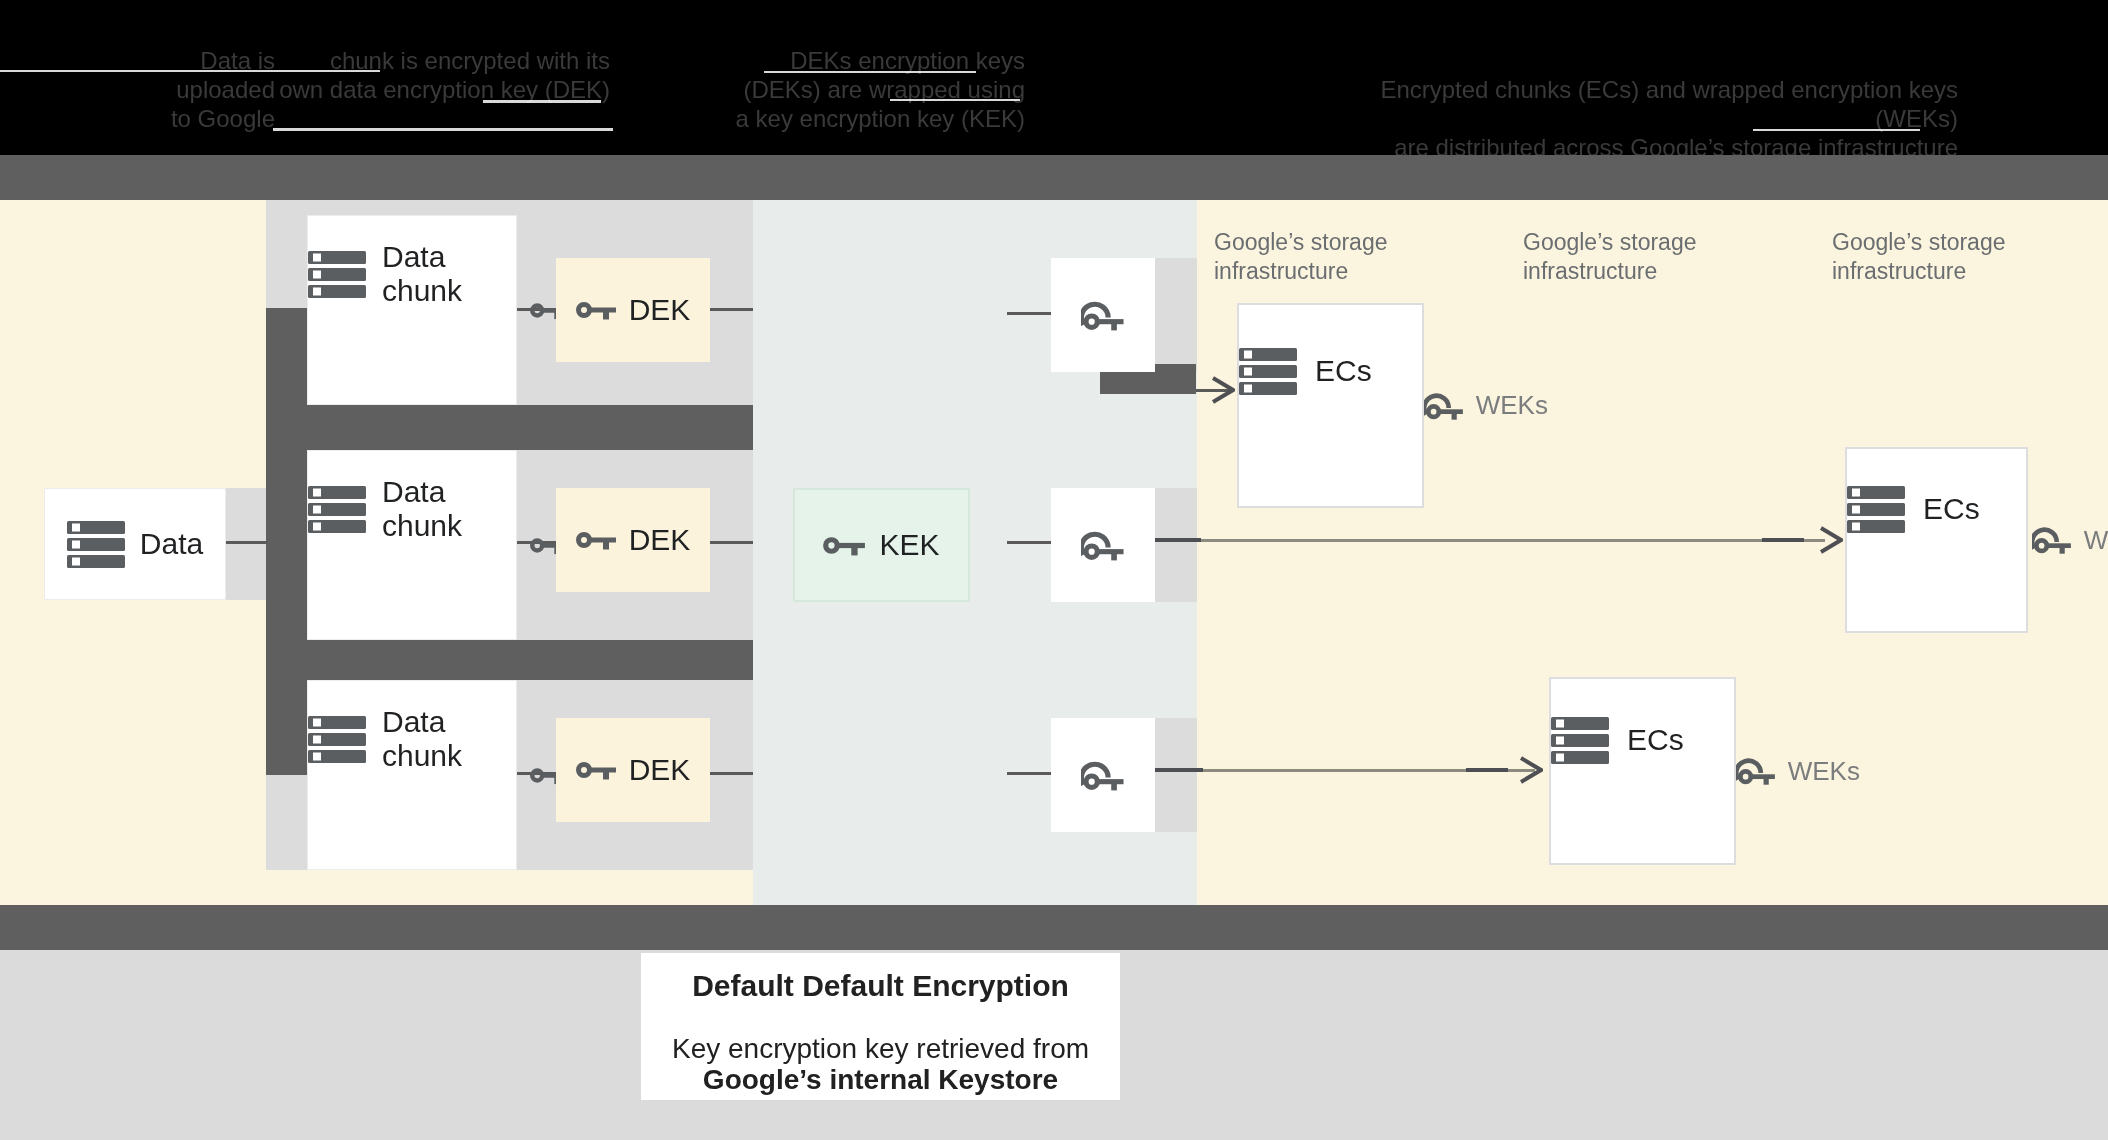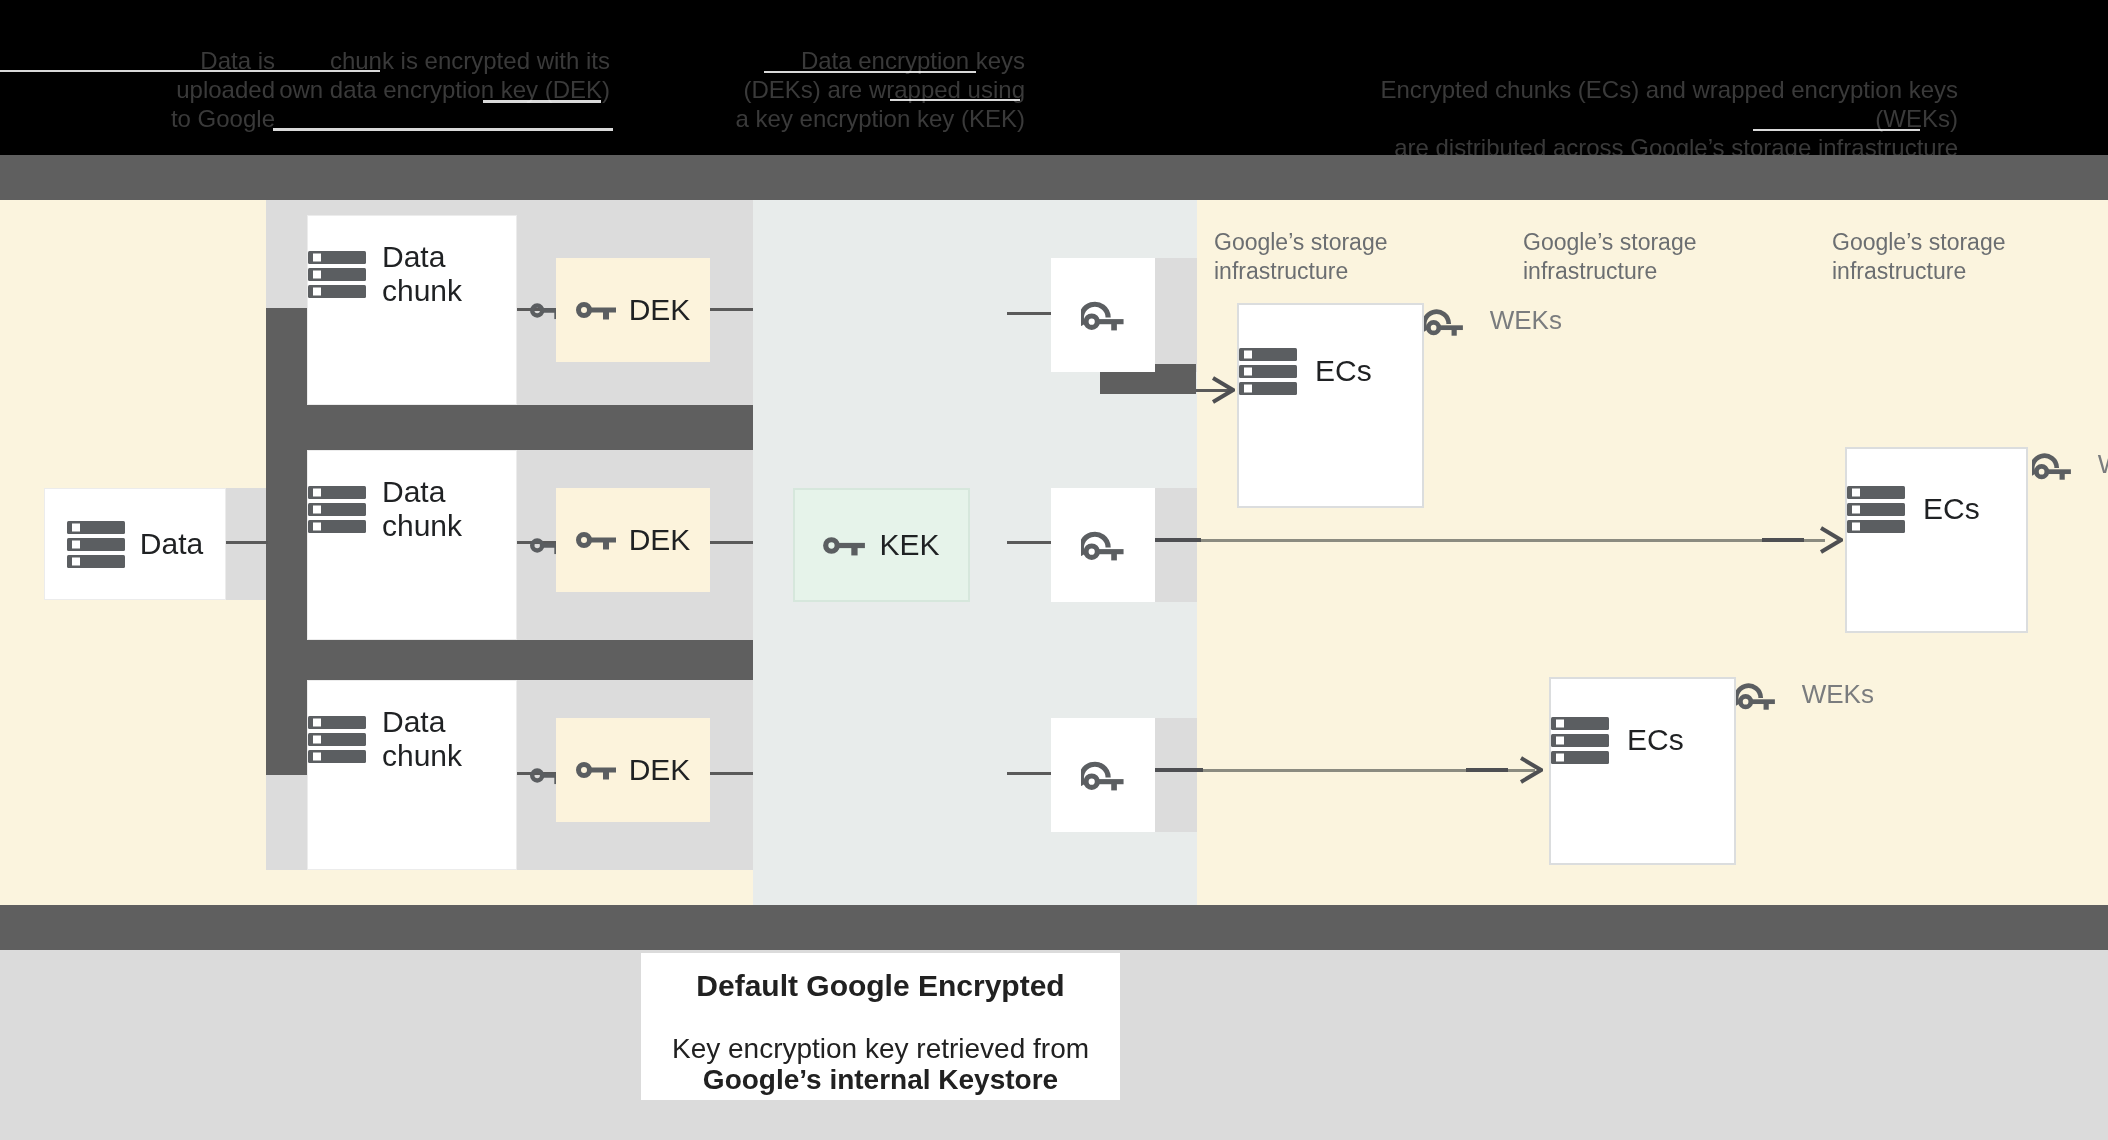--- a/index.html
+++ b/index.html
@@ -37,21 +37,21 @@
   .ecbox{background:var(--white);border:2px solid var(--ecborder)}
   .biglabel{font-size:30px;color:var(--textdark)}
   .smalllabel{font-size:26px;color:var(--textgray)}
   .row{display:flex;align-items:center;gap:15px}
   .col-box{flex-direction:row;justify-content:flex-start;align-items:stretch}
   .chunk-top{height:100px;display:flex;align-items:center;justify-content:center;gap:16px;margin-top:8px}
   .chunk-title{font-size:30px;line-height:34px;color:var(--textdark);width:96px}
   .divider{border-top:2px solid var(--divider);margin:0 26px}
   .chunk-bottom{flex:1;display:flex;align-items:center;justify-content:center;gap:14px}
   .ec-top{height:112px;display:flex;align-items:center;justify-content:center;gap:18px;margin-top:10px}
-  .ec-bottom{flex:1;display:flex;align-items:flex-start;justify-content:center;gap:26px}
+  .ec-bottom{flex:1;display:flex;align-items:center;justify-content:center;gap:12px}
   .storage-label{position:absolute;top:28px;width:210px;font-size:23px;line-height:29px;color:var(--storagetext);z-index:4}
   
   .footer{position:absolute;left:0;top:950px;width:2108px;height:190px;background:var(--footerbg)}
   .footer-card{position:absolute;left:641px;top:3px;width:479px;height:147px;background:var(--white);
     text-align:center;padding-top:16px}
   .footer-title{font-size:30px;font-weight:bold;color:#212121;margin-bottom:30px}
   .footer-line{font-size:28px;line-height:31px;color:#212121}
   .footer-line.b{font-weight:bold}
   svg{display:block}
 </style>
@@ -89,21 +89,21 @@
   <div class="step" style="left:40px;width:235px">
     <div>Data is</div>
     <div>uploaded</div>
     <div>to Google</div>
   </div>
   <div class="step" style="left:265px;width:345px">
     <div>chunk is encrypted with its</div>
     <div>own data encryption key (DEK)</div>
   </div>
   <div class="step" style="left:730px;width:295px">
-    <div>Data encryption keys</div>
+    <div>DEKs encryption keys</div>
     <div>(DEKs) are wrapped using</div>
     <div>a key encryption key (KEK)</div>
   </div>
   <div class="step" style="left:1318px;top:75px;width:640px">
     <div>Encrypted chunks (ECs) and wrapped encryption keys (WEKs)</div>
     <div>are distributed across Google’s storage infrastructure</div>
   </div>
   <div class="wmark" style="left:0;top:70px;width:380px"></div>
   <div class="wmark" style="left:764px;top:71px;width:212px"></div>
   <div class="wmark" style="left:273px;top:128px;width:340px;height:3px"></div>
@@ -313,17 +313,17 @@
         </svg>
       <span class="smalllabel">WEKs</span>
     </div>
   </div>
 </div>
 
 <div class="bottombar"></div>
 
 <div class="footer">
   <div class="footer-card">
-    <div class="footer-title">Default Google Encrypted</div>
+    <div class="footer-title">Default Default Encryption</div>
     <div class="footer-line">Key encryption key retrieved from</div>
     <div class="footer-line b">Google’s internal Keystore</div>
   </div>
 </div>
 
 </body></html>

